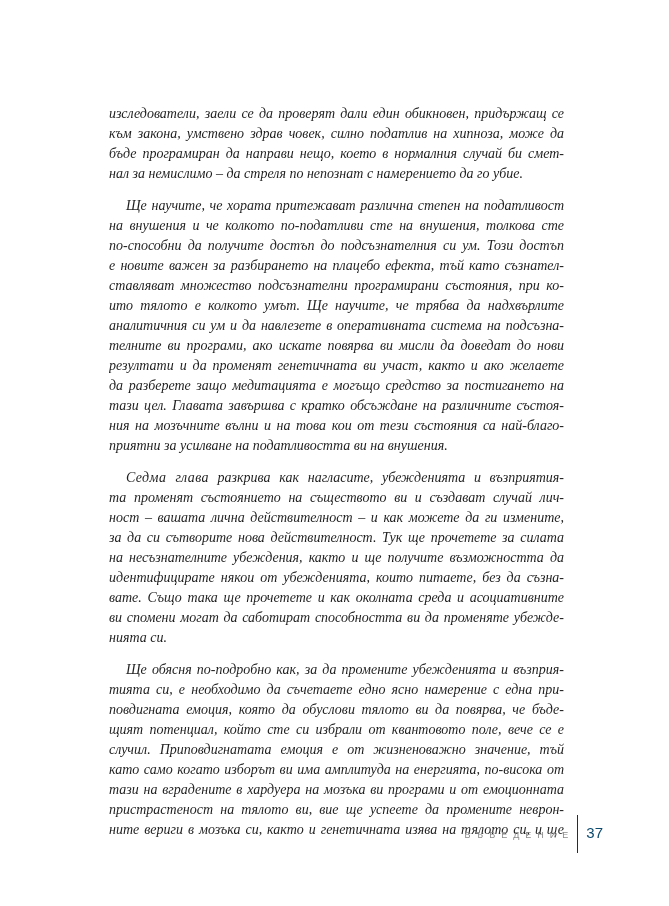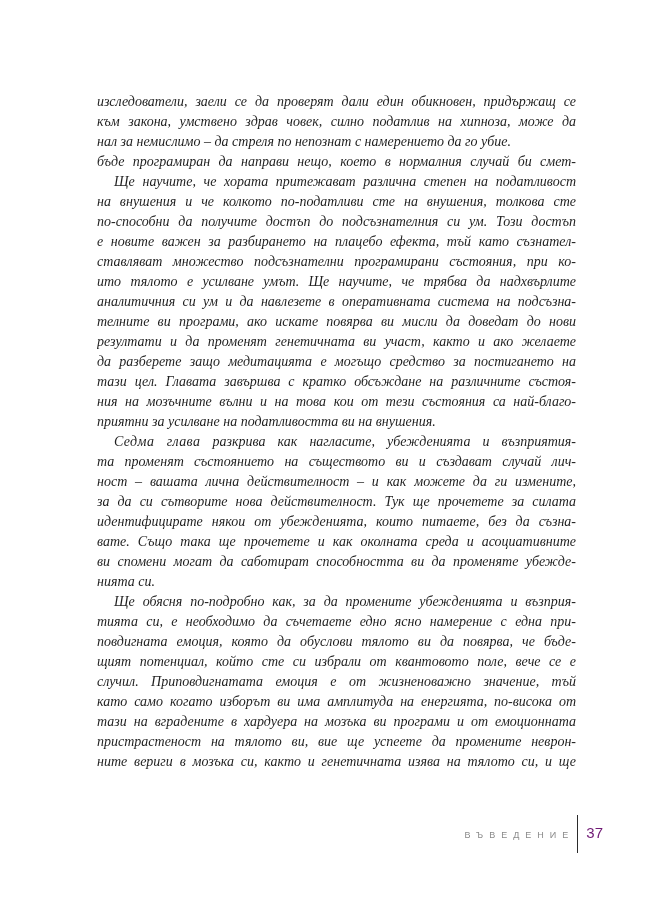--- a/index.html
+++ b/index.html
@@ -19,21 +19,21 @@
     position: absolute;
     left: 97px;
     top: 92px;
     width: 479px;
     color: #1f1f1f;
     font-style: italic;
     font-size: 14px;
     line-height: 20px;
   }
   .paragraph {
-    margin: 0;
+    margin: 12px;
     padding: 0;
   }
   .line {
     display: block;
     text-align: justify;
     text-align-last: justify;
     height: 20px;
     overflow: hidden;
   }
   .line.para-end {
@@ -67,55 +67,56 @@
   .footer-divider {
     width: 1px;
     height: 38px;
     background: #2b2b2b;
     margin-left: 3px;
   }
   .page-number {
     margin-top: 9px;
     margin-left: 8px;
     font-size: 15px;
-    color: #701a75;
+    color: #0c4a6e;
   }
 </style>
 </head>
 <body>
 
 <div class="page">
 
   <main class="text-block">
       <div class="paragraph">
         <div class="line">изследователи, заели се да проверят дали един обикновен, придържащ се</div>
         <div class="line">към закона, умствено здрав човек, силно податлив на хипноза, може да</div>
+        <div class="line">бъде програмиран да направи нещо, което в нормалния случай би смет-</div>
         <div class="line para-end">нал за немислимо – да стреля по непознат с намерението да го убие.</div>
-        <div class="line">бъде програмиран да направи нещо, което в нормалния случай би смет-</div>
       </div>
       <div class="paragraph">
         <div class="line indent">Ще научите, че хората притежават различна степен на податливост</div>
         <div class="line">на внушения и че колкото по-податливи сте на внушения, толкова сте</div>
         <div class="line">по-способни да получите достъп до подсъзнателния си ум. Този достъп</div>
         <div class="line">е новите важен за разбирането на плацебо ефекта, тъй като съзнател-</div>
         <div class="line">ставляват множество подсъзнателни програмирани състояния, при ко-</div>
-        <div class="line">ито тялото е усилване умът. Ще научите, че трябва да надхвърлите</div>
+        <div class="line">ито тялото е колкото умът. Ще научите, че трябва да надхвърлите</div>
         <div class="line">аналитичния си ум и да навлезете в оперативната система на подсъзна-</div>
         <div class="line">телните ви програми, ако искате повярва ви мисли да доведат до нови</div>
         <div class="line">резултати и да променят генетичната ви участ, както и ако желаете</div>
         <div class="line">да разберете защо медитацията е могъщо средство за постигането на</div>
         <div class="line">тази цел. Главата завършва с кратко обсъждане на различните състоя-</div>
         <div class="line">ния на мозъчните вълни и на това кои от тези състояния са най-благо-</div>
         <div class="line para-end">приятни за усилване на податливостта ви на внушения.</div>
       </div>
       <div class="paragraph">
         <div class="line indent"><b class="lead">Седма глава</b> разкрива как нагласите, убежденията и възприятия-</div>
         <div class="line">та променят състоянието на съществото ви и създават случай лич-</div>
         <div class="line">ност – вашата лична действителност – и как можете да ги измените,</div>
         <div class="line">за да си сътворите нова действителност. Тук ще прочетете за силата</div>
+        <div class="line">на несъзнателните убеждения, както и ще получите възможността да</div>
         <div class="line">идентифицирате някои от убежденията, които питаете, без да съзна-</div>
         <div class="line">вате. Също така ще прочетете и как околната среда и асоциативните</div>
         <div class="line">ви спомени могат да саботират способността ви да променяте убежде-</div>
         <div class="line para-end">нията си.</div>
       </div>
       <div class="paragraph">
         <div class="line indent">Ще обясня по-подробно как, за да промените убежденията и възприя-</div>
         <div class="line">тията си, е необходимо да съчетаете едно ясно намерение с една при-</div>
         <div class="line">повдигната емоция, която да обуслови тялото ви да повярва, че бъде-</div>
         <div class="line">щият потенциал, който сте си избрали от квантовото поле, вече се е</div>

